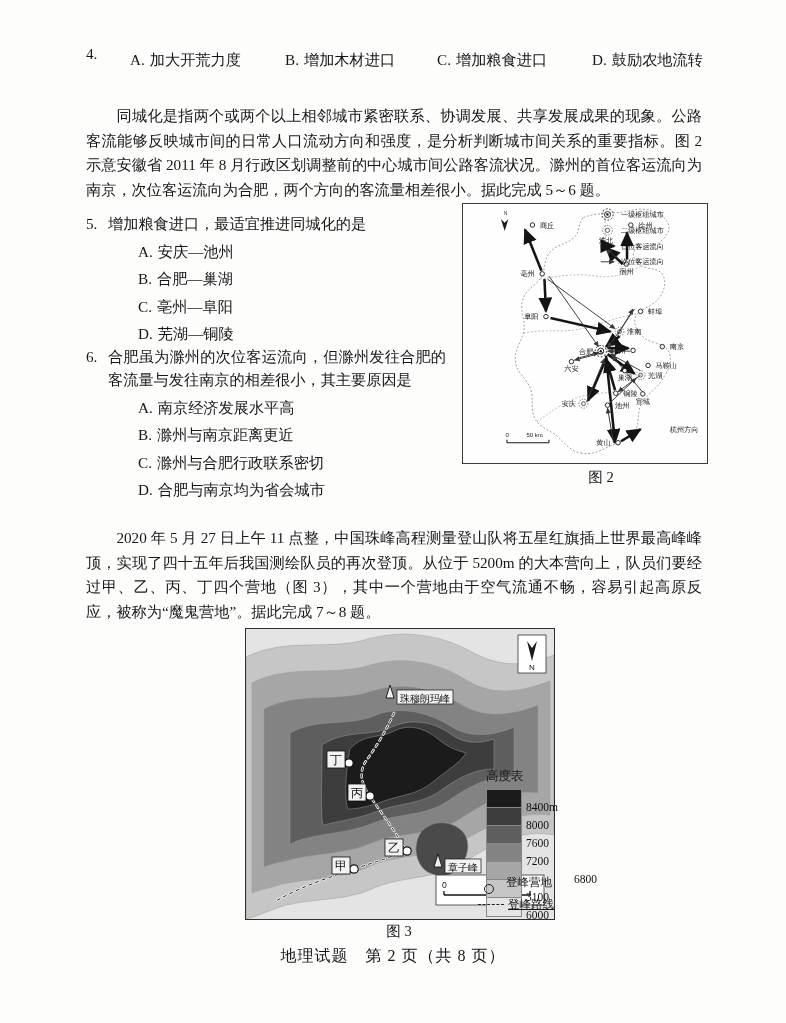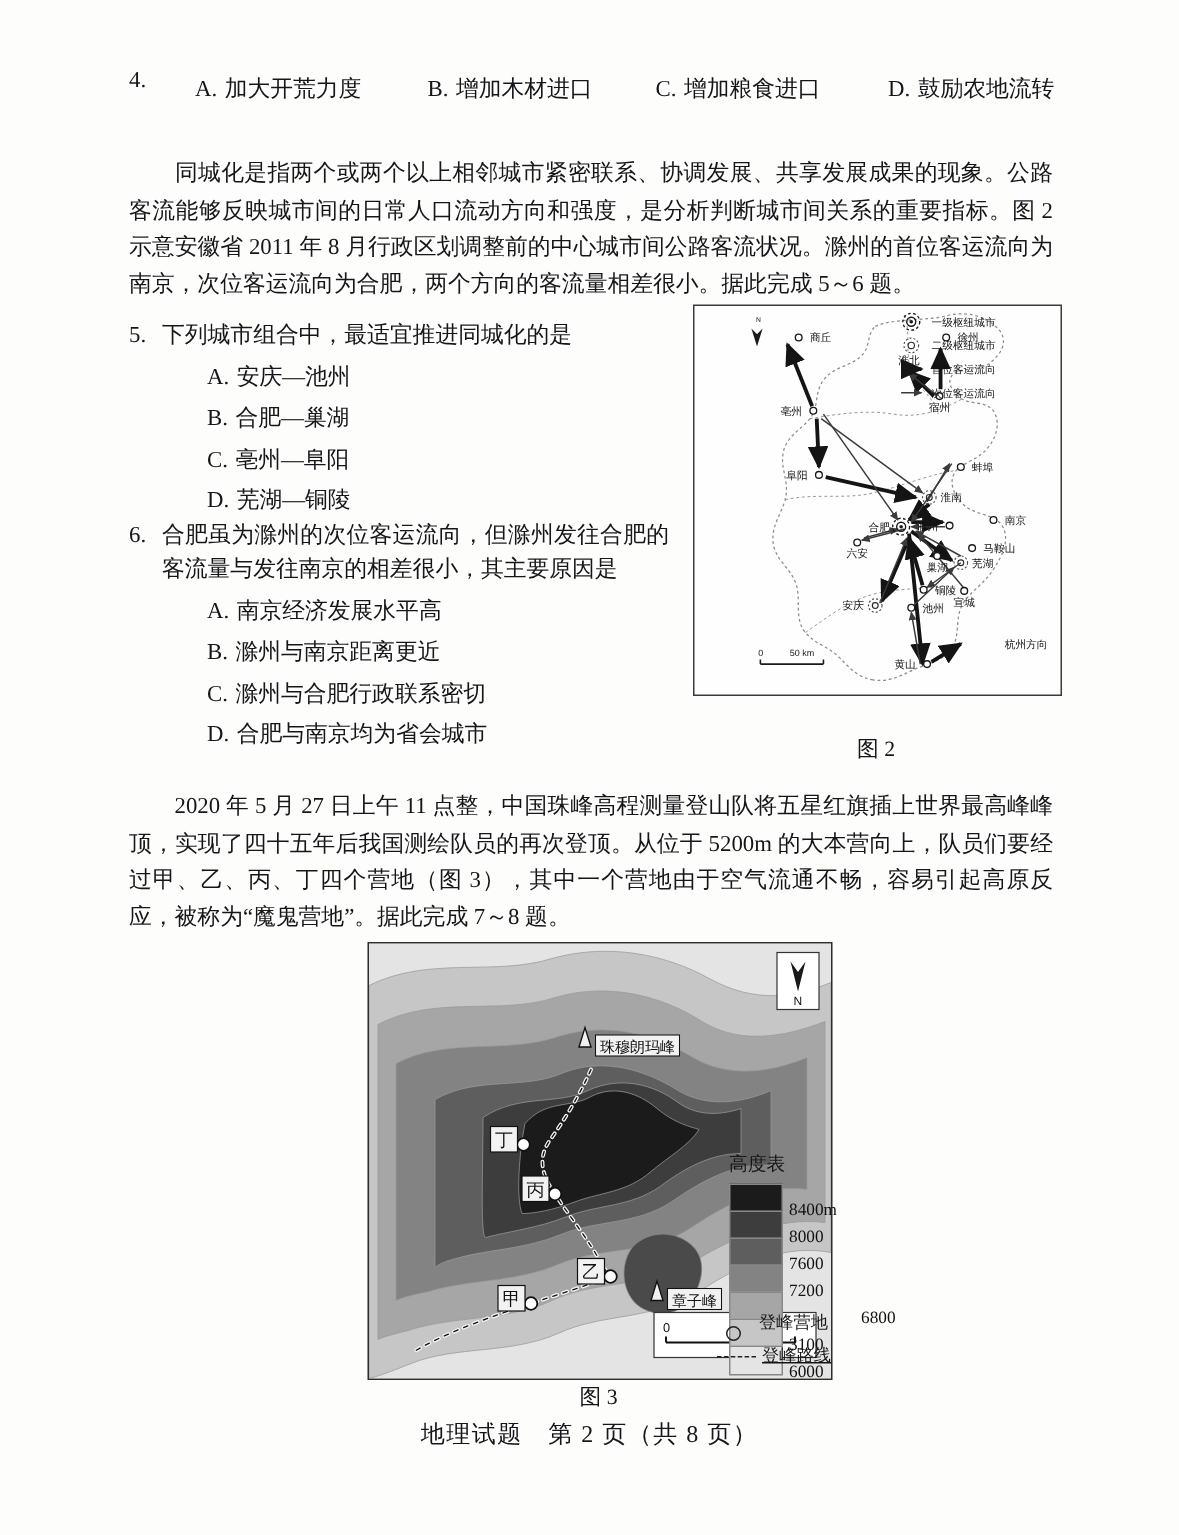--- a/index.html
+++ b/index.html
@@ -68,21 +68,21 @@
     </div>
   </div>
 
   <div class="para" style="left:86px;top:104px;width:616px;">
     <span class="indent"></span><span>同城化是指两个或两个以上相邻城市紧密联系、协调发展、共享发展成果的现象。公路客流能够反映城市间的日常人口流动方向和强度，是分析判断城市间关系的重要指标。图 2 示意安徽省 2011 年 8 月行政区划调整前的中心城市间公路客流状况。滁州的首位客运流向为南京，次位客运流向为合肥，两个方向的客流量相差很小。据此完成 5～6 题。</span>
   </div>
 
   <div class="q-block" style="left:86px;top:212px;width:360px;">
     <span class="q-num">5.</span>
     <div class="q-body">
-      <div>下列城市组合中，最适宜推进同城化的是</div>
+      <div>增加粮食进口，最适宜推进同城化的是</div>
       <div class="opt-col" style="margin-top:3px;">
         <div class="opt">
           <span class="opt-letter">A.</span>
           <span>安庆—池州</span>
         </div>
         <div class="opt">
           <span class="opt-letter">B.</span>
           <span>合肥—巢湖</span>
         </div>
         <div class="opt">
@@ -305,21 +305,21 @@
             <line x1="3" y1="42" x2="21" y2="42" stroke="#141414" stroke-width="3.4" marker-end="url(#arrThick)"></line>
             <text x="30" y="45.5" font-size="9.5" font-family="Liberation Sans, DejaVu Sans, sans-serif" fill="#111">首位客运流向</text>
           </g>
           <g>
             <line x1="3" y1="63" x2="21" y2="63" stroke="#3a3a3a" stroke-width="1.3" marker-end="url(#arrThin)"></line>
             <text x="30" y="66.5" font-size="9.5" font-family="Liberation Sans, DejaVu Sans, sans-serif" fill="#111">次位客运流向</text>
           </g>
         </g>
     </svg>
   </div>
-  <div class="cap" style="left:462px;top:468px;width:244px;margin-top:22px;">图 2</div>
+  <div class="cap" style="left:479px;top:468px;width:244px;">图 2</div>
 
   <div class="para" style="left:86px;top:526px;width:616px;">
     <span class="indent"></span><span>2020 年 5 月 27 日上午 11 点整，中国珠峰高程测量登山队将五星红旗插上世界最高峰峰顶，实现了四十五年后我国测绘队员的再次登顶。从位于 5200m 的大本营向上，队员们要经过甲、乙、丙、丁四个营地（图 3），其中一个营地由于空气流通不畅，容易引起高原反应，被称为“魔鬼营地”。据此完成 7～8 题。</span>
   </div>
 
   <div class="fig3">
     <svg width="308" height="290" viewBox="0 0 308 290">
 
       <rect x="0" y="0" width="308" height="290" fill="#e4e4e4"></rect>
 

